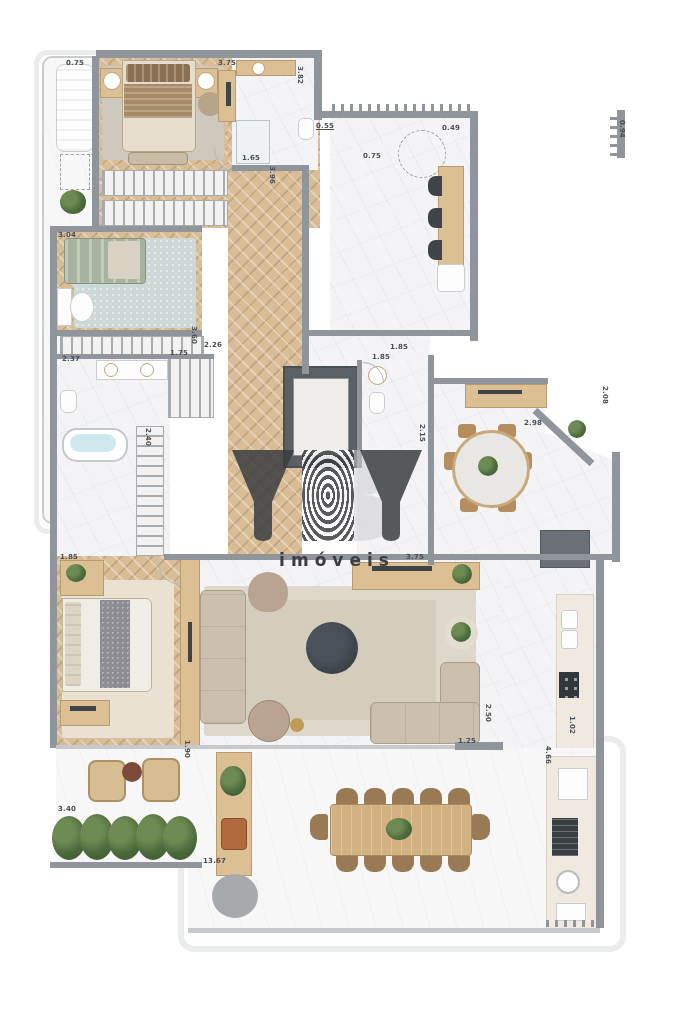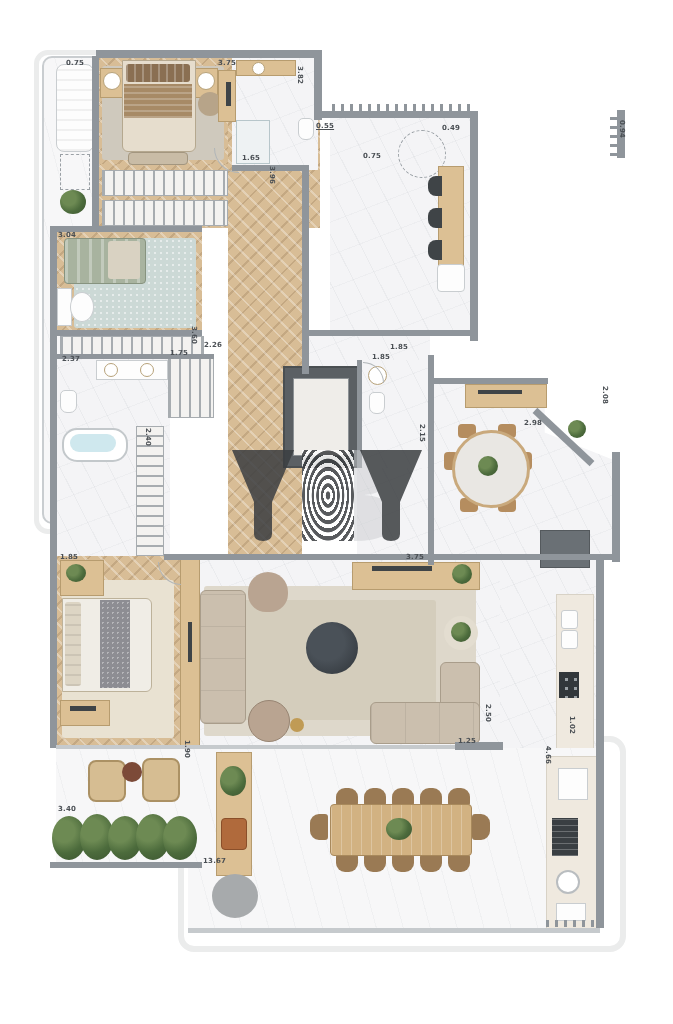--- a/index.html
+++ b/index.html
@@ -233,20 +233,21 @@
           <stop offset="0.55" stop-color="#ffffff"></stop>
             <stop offset="1" stop-color="#ffffff"></stop>
         </radialGradient>
       </defs>
       <path fill="#3b3e41" d="M0,2 H62 L40,54 V86 Q40,93 31,93 Q22,93 22,86 V54 Z"></path>
       <rect x="70" y="2" width="52" height="91" fill="url(#rings)"></rect>
       <path fill="#c9ccce" opacity="0.6" d="M122,2 q36,0 36,23 q0,20 -26,22 q30,2 30,24 q0,22 -40,22 z"></path>
       <path fill="#3b3e41" d="M128,2 H190 L168,54 V86 Q168,93 159,93 Q150,93 150,86 V54 Z"></path>
     </svg>
   </div>
+  <div class="abs" id="tagline" style="left:262px;top:550px;width:150px;">imóveis</div>
 
 <span class="dim" style="left: 66px; top: 59px;">0.75</span>
     <span class="dim" style="left: 218px; top: 59px;">3.75</span>
     <span class="dim v" style="left: 296px; top: 66px;">3.82</span>
     <span class="dim" style="left: 316px; top: 122px; text-decoration: underline;">0.55</span>
     <span class="dim" style="left: 363px; top: 152px;">0.75</span>
     <span class="dim" style="left: 442px; top: 124px;">0.49</span>
     <span class="dim v" style="left: 618px; top: 120px;">0.94</span>
     <span class="dim" style="left: 242px; top: 154px;">1.65</span>
     <span class="dim v" style="left: 268px; top: 166px;">3.96</span>

